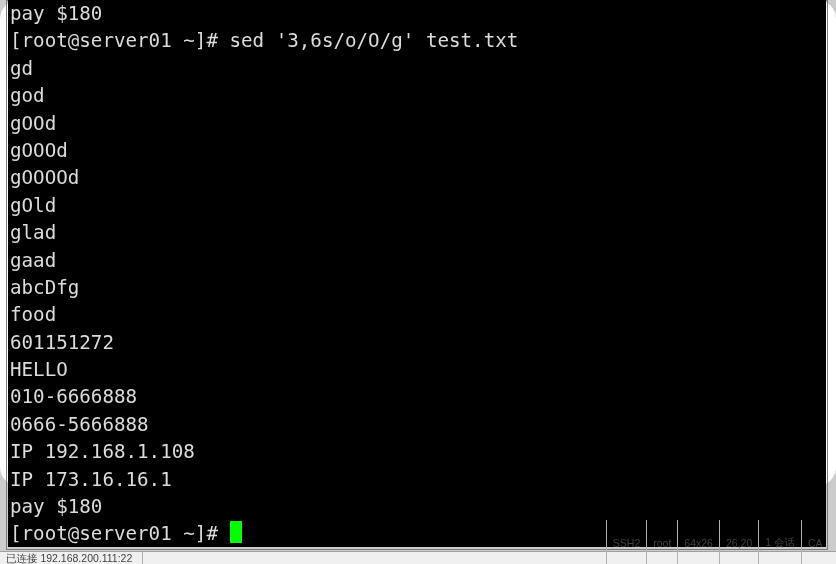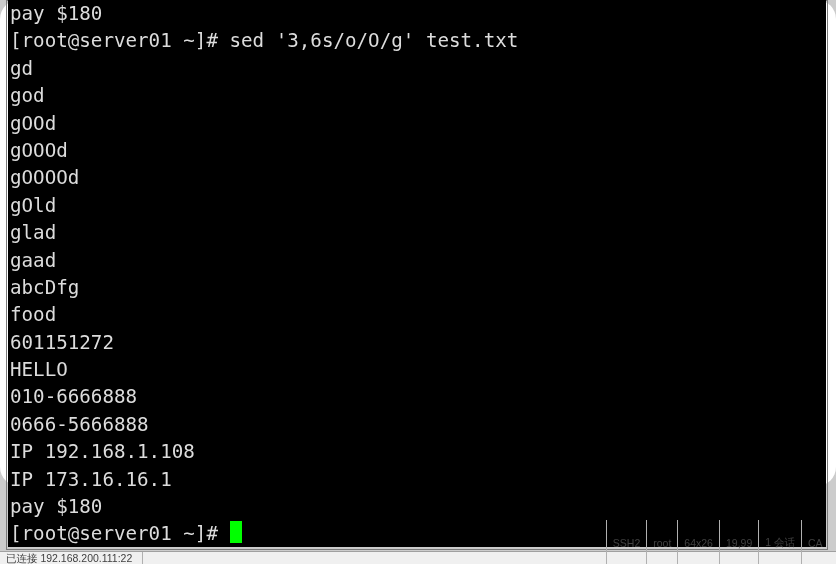--- a/index.html
+++ b/index.html
@@ -22,16 +22,16 @@
   <div class="border-outer"></div>
   <div class="terminal" id="term"><div class="line">pay $180</div><div class="line"><span class="prompt-user">[root@server01 ~]# </span><span>sed '3,6s/o/O/g' test.txt</span></div><div class="line">gd</div><div class="line">god</div><div class="line">gOOd</div><div class="line">gOOOd</div><div class="line">gOOOOd</div><div class="line">gOld</div><div class="line">glad</div><div class="line">gaad</div><div class="line">abcDfg</div><div class="line">food</div><div class="line">601151272</div><div class="line">HELLO</div><div class="line">010-6666888</div><div class="line">0666-5666888</div><div class="line">IP 192.168.1.108</div><div class="line">IP 173.16.16.1</div><div class="line">pay $180</div><div class="line"><span class="prompt-user">[root@server01 ~]# </span><span></span><span class="cursor"></span></div></div>
 </div>
 
 <div class="statusbar">
   <div class="stat-left">已连接 192.168.200.111:22</div>
   <div class="stat-spacer"></div>
   <div class="stat-cell">SSH2</div>
   <div class="stat-cell">root</div>
   <div class="stat-cell">64x26</div>
-  <div class="stat-cell">19,99</div>
+  <div class="stat-cell">26,20</div>
   <div class="stat-cell">1 会话</div>
   <div class="stat-cell stat-end">CA</div>
 </div>
 
 </body></html>

